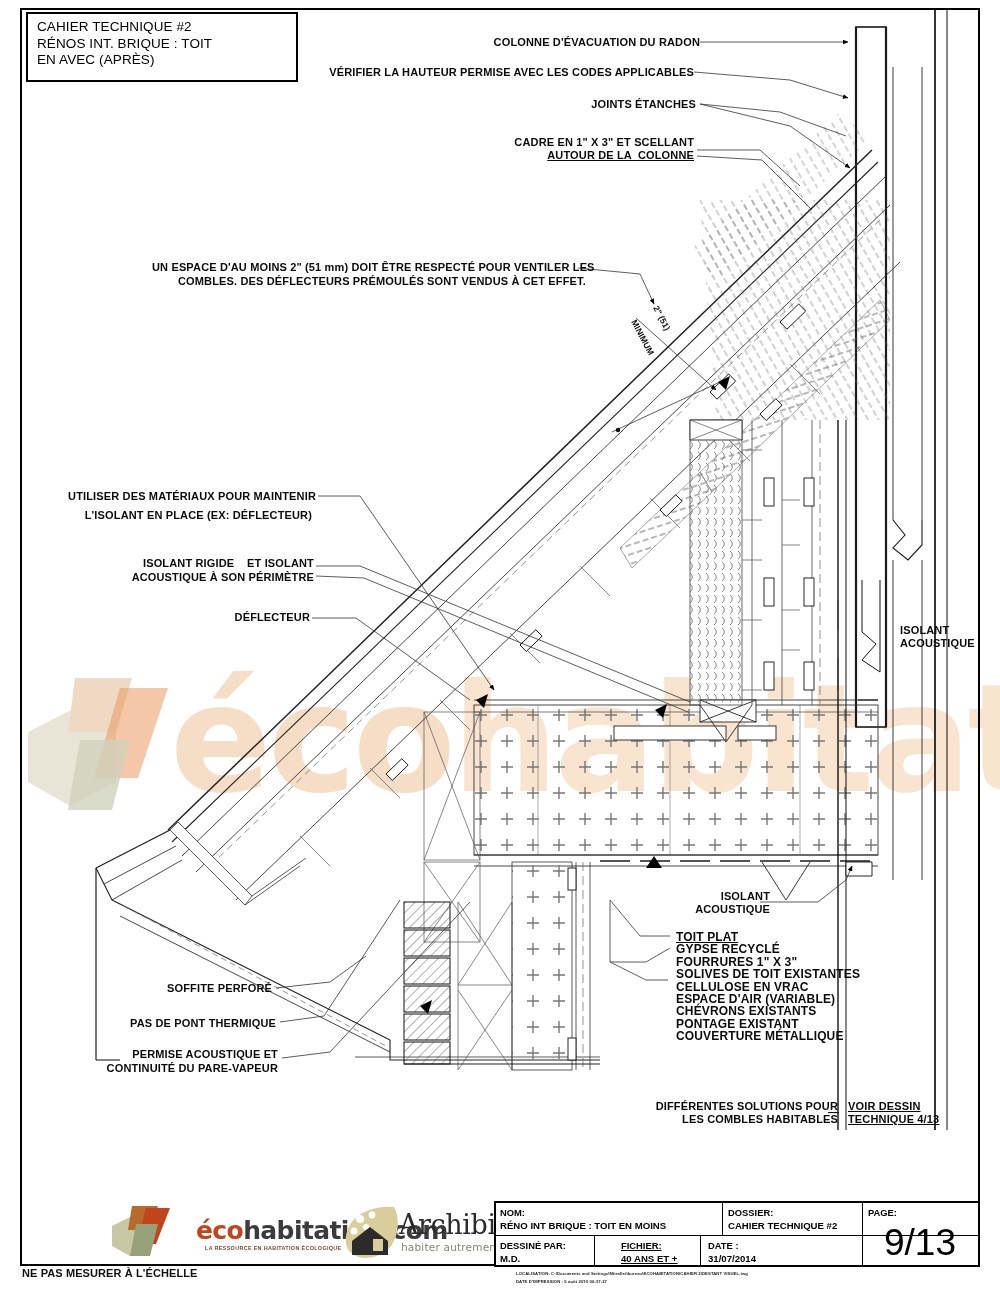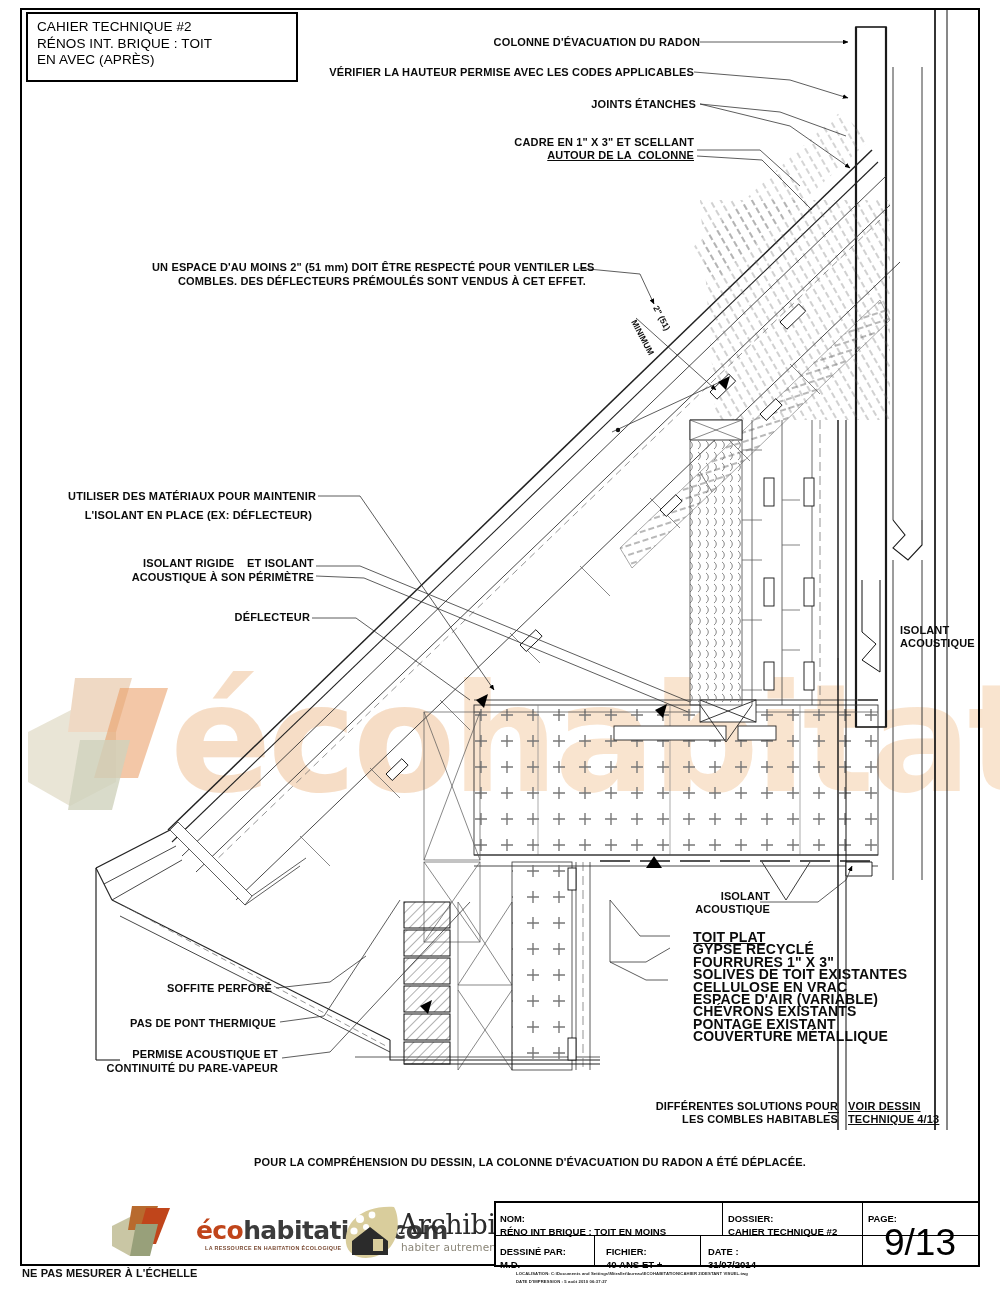--- a/index.html
+++ b/index.html
@@ -51,35 +51,35 @@
     font-weight:600;
   }
   .ann.r{text-align:right;}
   .ann.c{text-align:center;}
   .rot{
     position:absolute;font-size:8.6px;font-weight:600;color:#111;
     transform-origin:left top;white-space:nowrap;
   }
   
   .matlist{
-    position:absolute;left:693px;top:931px;
-    font-size:14px;line-height:12.4px;letter-spacing:.15px;
+    position:absolute;left:676px;top:931px;
+    font-size:12px;line-height:12.4px;letter-spacing:.15px;
     color:#0b0b0b;font-weight:600;
   }
   .matlist .hd{text-decoration:underline;}
   .underline{text-decoration:underline;}
   
   svg.draw{position:absolute;left:0;top:0;width:1000px;height:1294px;
            pointer-events:none;}
   
   .tblock{
     position:absolute;left:494px;top:1201px;width:486px;height:66px;
     border:2px solid #000;box-sizing:border-box;background:#fff;
   }
-  .tb-cell{position:absolute;box-sizing:border-box;padding:10px 4px;}
+  .tb-cell{position:absolute;box-sizing:border-box;padding:4px 4px;}
   .tb-cell .k{font-size:9.4px;font-weight:600;line-height:12px;color:#000;}
   .tb-cell .v{font-size:9.6px;font-weight:600;line-height:13px;color:#000;}
   .tb-v{position:absolute;top:0;width:1px;height:100%;background:#000;}
   .tb-h{position:absolute;left:0;height:1px;background:#000;}
   .pagenum{
     position:absolute;left:862px;top:1222px;width:116px;
     text-align:center;font-size:37px;font-weight:400;color:#000;
     letter-spacing:0px;font-family:"Liberation Sans",sans-serif;
   }
   .tiny{
@@ -440,21 +440,20 @@
     <div>PONTAGE EXISTANT</div>
     <div>COUVERTURE MÉTALLIQUE</div>
   </div>
 
   <div class="ann r" style="left:560px;top:1100px;width:278px;">DIFFÉRENTES SOLUTIONS POUR</div>
   <div class="ann r" style="left:560px;top:1113px;width:278px;">LES COMBLES HABITABLES</div>
   <div class="ann" style="left:828px;top:1106px;">—</div>
   <div class="ann underline" style="left:848px;top:1100px;">VOIR DESSIN</div>
   <div class="ann underline" style="left:848px;top:1113px;">TECHNIQUE 4/13</div>
 
-  <div class="ann c" style="left:200px;top:1156px;width:660px;">POUR LA COMPRÉHENSION DU DESSIN, LA COLONNE D'ÉVACUATION DU RADON A ÉTÉ DÉPLACÉE.</div>
 
   <svg class="logo-eco" width="86" height="56" viewBox="0 0 86 56">
     <polygon points="2,22 22,12 40,22 40,42 20,52 2,42" fill="#c9c6a4"></polygon>
     <polygon points="22,2 48,2 40,26 18,26" fill="#b86a2e"></polygon>
     <polygon points="36,4 60,4 46,40 26,40" fill="#c0451b"></polygon>
     <polygon points="26,20 48,20 40,52 20,52" fill="#98a07a"></polygon>
   </svg>
   <div class="logo-txt-eco"><span class="a">éco</span><span class="b">habitation.com</span></div>
   <div class="logo-sub-eco">LA RESSOURCE EN HABITATION ÉCOLOGIQUE</div>
 
@@ -485,21 +484,21 @@
       <div class="k">DOSSIER:</div>
       <div class="v">CAHIER TECHNIQUE #2</div>
     </div>
     <div class="tb-cell" style="left:368px;top:0;width:96px;">
       <div class="k">PAGE:</div>
     </div>
     <div class="tb-cell" style="left:0;top:33px;width:98px;">
       <div class="k">DESSINÉ PAR:</div>
       <div class="v">M.D.</div>
     </div>
-    <div class="tb-cell" style="left:106px;top:33px;width:98px;">
+    <div class="tb-cell" style="left:121px;top:33px;width:98px;text-decoration:underline;">
       <div class="k">FICHIER:</div>
       <div class="v">40 ANS ET +</div>
     </div>
     <div class="tb-cell" style="left:208px;top:33px;width:158px;">
       <div class="k">DATE :</div>
       <div class="v">31/07/2014</div>
     </div>
   </div>
   <div class="pagenum">9/13</div>
 

